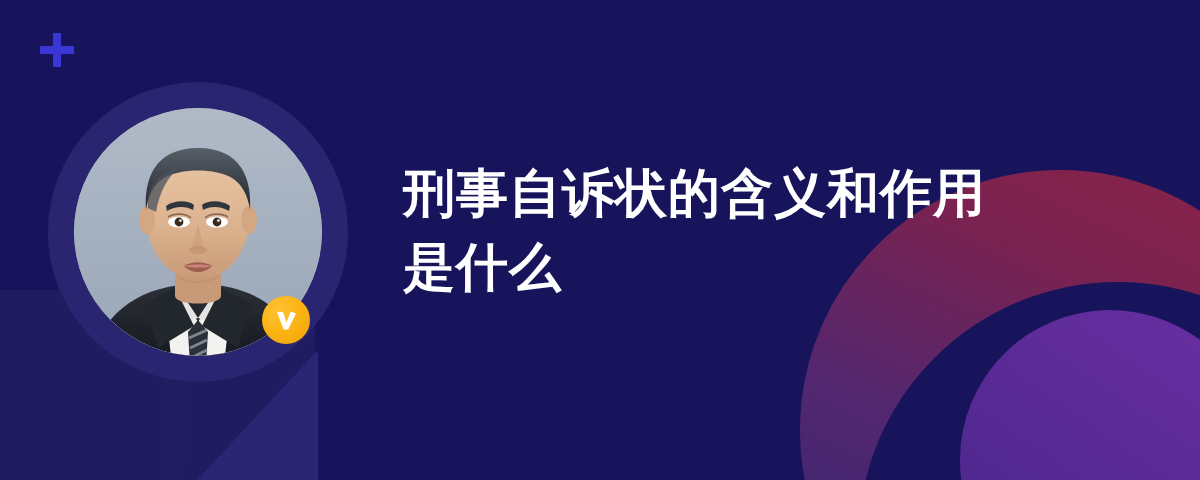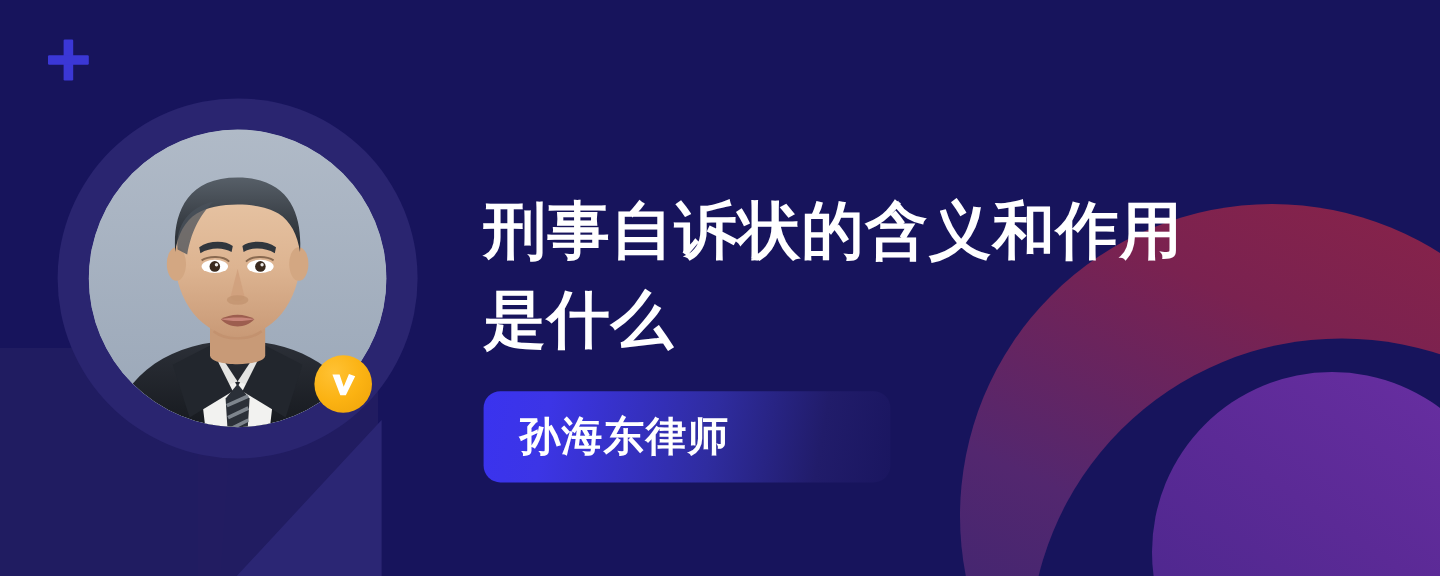--- a/index.html
+++ b/index.html
@@ -250,18 +250,15 @@
     <div id="verified-badge">
       <svg viewBox="0 0 26 26" xmlns="http://www.w3.org/2000/svg" aria-hidden="true">
         <path d="M4 5 L10 5 L13.4 15.2 L17.8 4.6 L23 6.6 L15.2 22.4 L10.6 22.4 Z" fill="#ffffff"></path>
       </svg>
     </div>
   </div>
 
   <div id="content">
     <h1 id="page-title">刑事自诉状的含义和作用
 是什么</h1>
-    <div id="author-badge">
-      <span id="author-name">孙海东律师</span>
-    </div>
   </div>
 
 </div>
 
 </body></html>

